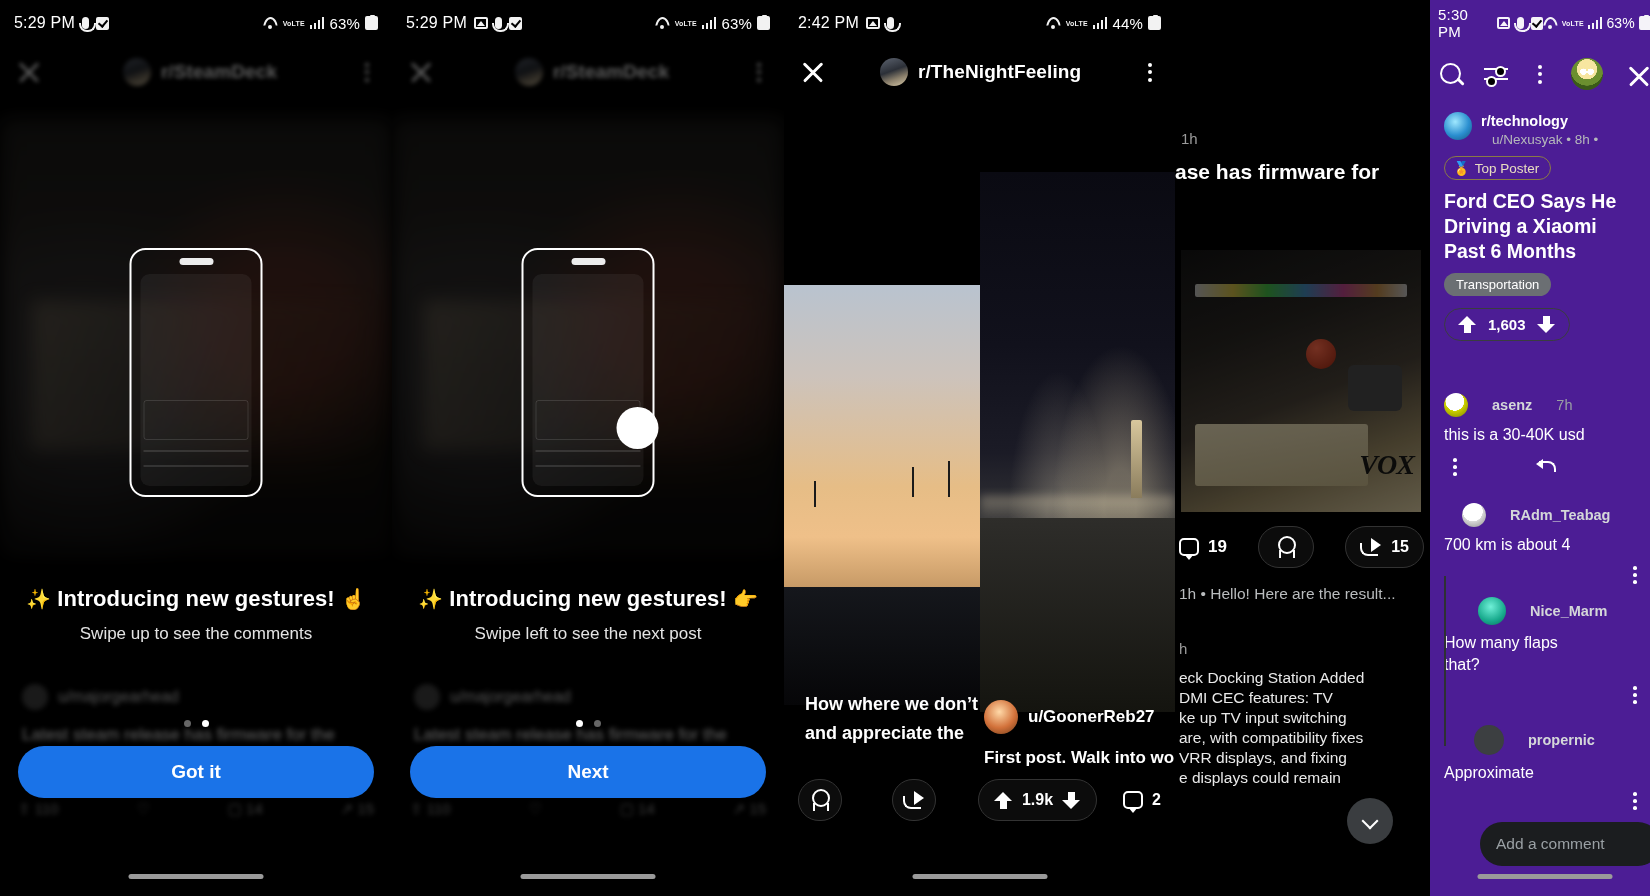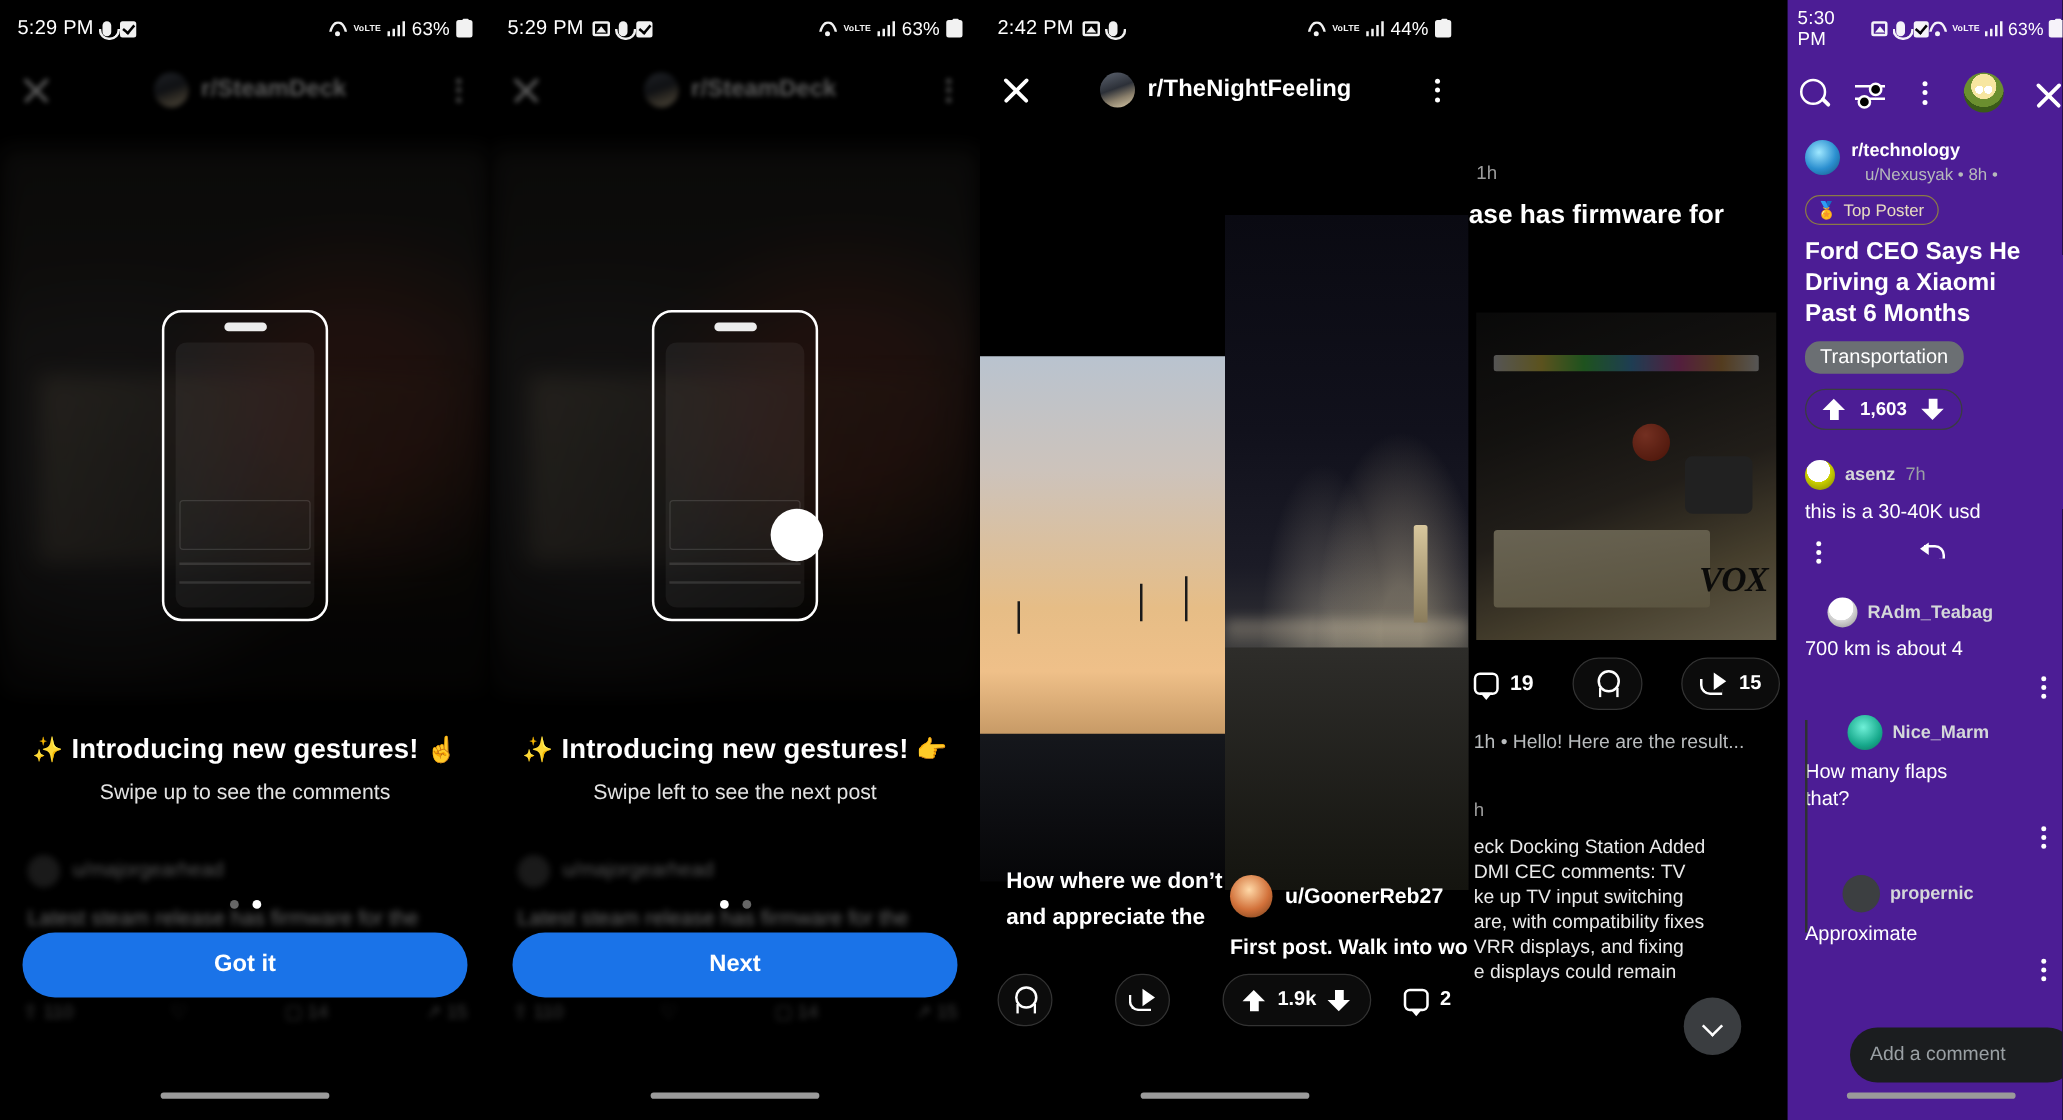--- a/index.html
+++ b/index.html
@@ -236,26 +236,26 @@
   .postcard{ position:absolute; left:0; right:0; z-index:25; padding:0 14px; }
   .pc-head{ display:flex; align-items:flex-start; gap:9px; }
   .pc-av{ width:28px;height:28px;border-radius:50%;flex:0 0 auto;
     background:radial-gradient(circle at 40% 35%,#9fe8ff,#2b8fd0 55%,#15527d); }
   .pc-sub{ font-size:14.5px;font-weight:700; }
   .pc-meta{ font-size:13.5px;color:#b6b9bb;margin-top:2px;white-space:nowrap;margin-left:11px; }
   .badge-top{ display:inline-flex;align-items:center;gap:5px;margin-top:9px;
     border:1.2px solid #8a7a46;border-radius:13px;padding:3px 11px 3px 8px;font-size:13.5px;color:#e8dcc0; }
   .pc-title{ font-size:19.5px;font-weight:700;line-height:25px;margin-top:9px; }
   .flair{ display:inline-block;margin-top:9px;background:#6b6f73;color:#fff;
-    border-radius:12px;padding:4px 12px;font-size:16px;font-weight:500; }
+    border-radius:12px;padding:4px 12px;font-size:13px;font-weight:500; }
   .votebar{ display:inline-flex;align-items:center;gap:11px;margin-top:12px;
     border:1.4px solid #3a3d40;border-radius:20px;padding:6px 13px;font-size:15px;font-weight:700; }
 
   .cmt{ position:absolute;left:0;right:0;z-index:25;padding:0 14px; }
-  .cmt-head{ display:flex;align-items:center;gap:8px; }
+  .cmt-head{ display:flex;align-items:center;gap:24px;margin-top:25px; }
   .cmt-av{ width:24px;height:24px;border-radius:50%;flex:0 0 auto;background:#3a3a3a; }
   .cmt-name{ font-size:14.5px;color:#d4d7d9;font-weight:600;white-space:nowrap; }
   .cmt-body{ font-size:16px;line-height:22px;margin-top:7px; }
   .cmt-rail{ position:absolute;width:1.6px;background:#2e3133;top:0;bottom:0; }
   .addcomment{
     position:absolute; z-index:40; left:50px; right:0; bottom:30px; height:44px;
     background:#1b1d1f; border-radius:22px; display:flex; align-items:center; padding:0 16px;
     color:#9aa0a4; font-size:15.5px;
   }
 
@@ -540,21 +540,21 @@
         <span style="font-size:16px;font-weight:700">15</span>
       </div>
     </div>
 
     <div class="clip" style="position:absolute;z-index:25;left:4px;right:0;top:585px;font-size:15.5px;color:#b9bcbe">1h •  Hello! Here are the result...</div>
 
     <div style="position:absolute;z-index:25;left:4px;top:640px;font-size:15px;color:#9b9b9b">h</div>
 
     <div class="body" style="top:668px;left:4px;right:0">
       <div class="clip">eck Docking Station Added</div>
-      <div class="clip">DMI CEC comments: TV</div>
+      <div class="clip">DMI CEC features: TV</div>
       <div class="clip">ke up TV input switching</div>
       <div class="clip">are, with compatibility fixes</div>
       <div class="clip">VRR displays, and fixing</div>
       <div class="clip">e displays could remain</div>
     </div>
 
     <div style="position:absolute;z-index:40;left:172px;bottom:52px;width:46px;height:46px;border-radius:50%;background:#3a3d40;display:flex;align-items:center;justify-content:center">
       <span class="ic-chev-down"></span>
     </div>
   </section>

